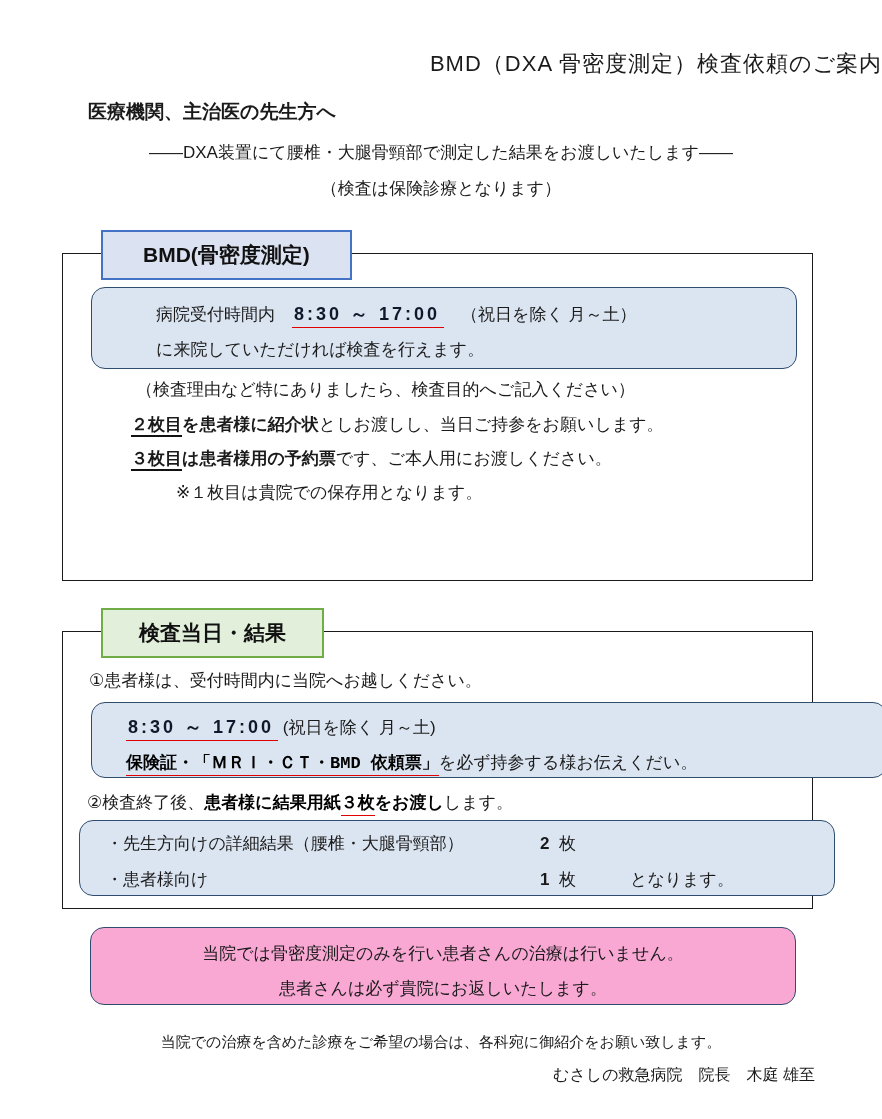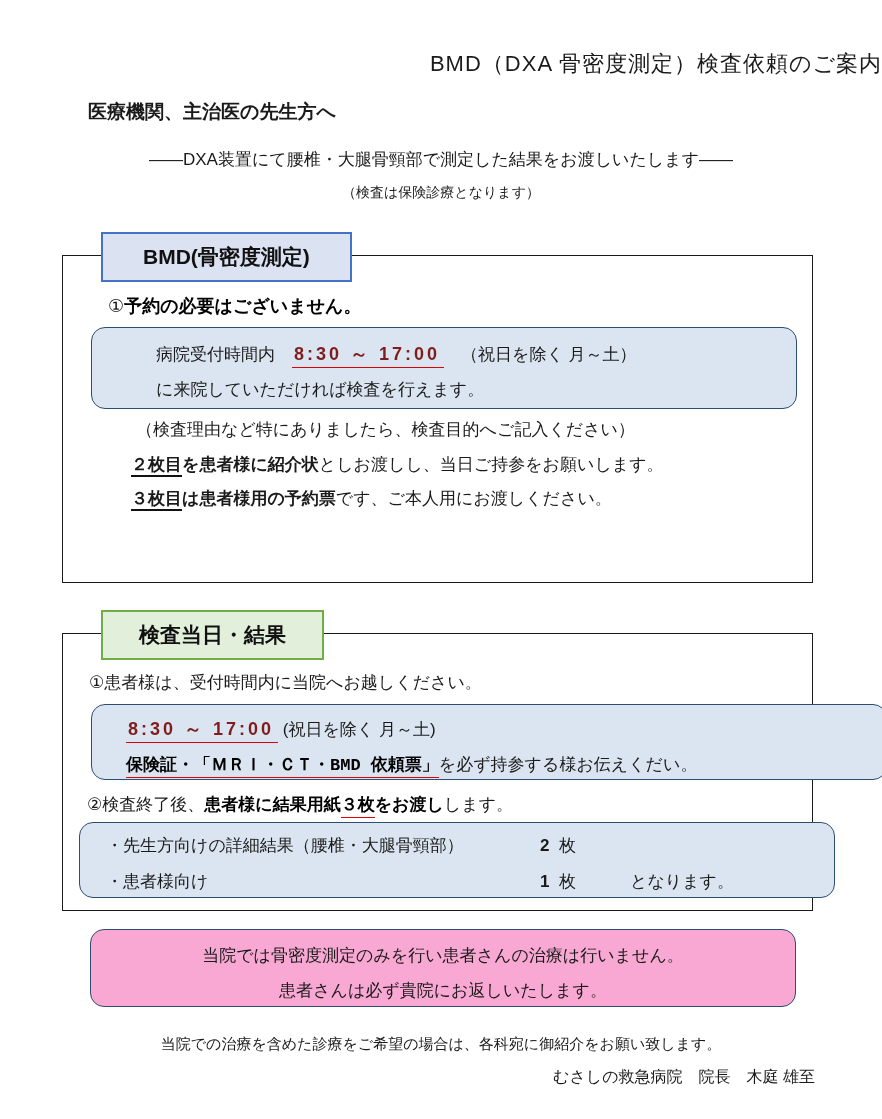--- a/index.html
+++ b/index.html
@@ -3,28 +3,28 @@
 <meta charset="utf-8">
 <style>
   html,body { margin:0; padding:0; background:#ffffff; }
   .page {
     position:relative; width:882px; height:1119px; background:#ffffff;
     font-family:"Liberation Sans","DejaVu Sans",sans-serif;
     color:#1a1a1a; overflow:hidden;
   }
   .title { margin:0; padding-top:49px; text-align:right; font-size:22px; font-weight:500; letter-spacing:1px; }
   .addressee { margin:20px 0 0 88px; font-size:19px; font-weight:bold; }
-  .lead { margin-top:23px; text-align:center; font-size:17px; }
-  .lead-note { margin-top:13px; text-align:center; font-size:14px; }
+  .lead { margin-top:16px; text-align:center; font-size:17px; }
+  .lead-note { margin-top:13px; text-align:center; font-size:17px; }
 
   .panel {
     position:relative; margin-left:62px; width:751px; box-sizing:border-box;
     border:1.6px solid #1a1a1a; background:#ffffff;
   }
-  .panel-1 { margin-top:53px; height:328px; padding-top:38px; }
+  .panel-1 { margin-top:53px; height:328px; }
   .panel-2 { margin-top:50px; height:278px; padding-top:36px; }
 
   .panel-header {
     position:absolute; top:-24px; left:38px; height:50px; box-sizing:border-box;
     display:flex; align-items:center; justify-content:center;
     font-size:21px; font-weight:bold; color:#111;
   }
   .hdr-blue  { background:#dbe2f2; border:2px solid #4472c4; padding:0 40px; }
   .hdr-green { background:#e2efda; border:2px solid #70ad47; padding:0 36px; }
 
@@ -37,21 +37,21 @@
 
   .roundbox {
     box-sizing:border-box; margin-left:28px; border:1.6px solid #2f4d6e;
     border-radius:14px; background:#dbe5f1; font-size:17px;
   }
   .hours-1 { margin-top:8px;  width:706px; height:82px; padding:14px 0 0 64px; }
   .hours-2 { margin-top:9px;  width:796px; height:76px; padding:12px 0 0 34px; }
   .results { margin-top:4px;  width:756px; height:76px; padding-top:10px;margin-left:16px; }
 
   .time {
-    color:#7f1d1d; font-weight:bold; font-size:18px; letter-spacing:3px;
+    color:#0f172a; font-weight:bold; font-size:18px; letter-spacing:3px;
     border-bottom:1.6px solid #e00000; padding:0 4px 3px 2px;margin-top:16px;
   }
   .hours-row2 { margin-top:10px; }
 
   .item1-s1 { margin-left:45px; font-size:18px; line-height:25px; }
   .item2-s1 { margin-top:14px; margin-left:33px; }
   .note-s1  { margin-top:8px;  margin-left:73px; }
   .sheet2   { margin-top:10px; margin-left:68px; }
   .sheet3   { margin-top:9px;  margin-left:68px; }
   .keepnote { margin-top:9px;  margin-left:113px; }
@@ -96,20 +96,21 @@
       <div class="line hours-row2">に来院していただければ検査を行えます。</div>
     </div>
 
 
     <div class="line note-s1">（検査理由など特にありましたら、検査目的へご記入ください）</div>
 
     <div class="line sheet2"><span class="b u-black">２枚目</span><span class="b">を患者様に紹介状</span><span>としお渡しし、当日ご持参をお願いします。</span></div>
 
     <div class="line sheet3"><span class="b u-black">３枚目</span><span class="b">は患者様用の予約票</span><span>です、ご本人用にお渡しください。</span></div>
 
+    <div class="line keepnote">※１枚目は貴院での保存用となります。</div>
   </section>
 
   <section class="panel panel-2">
     <div class="panel-header hdr-green">検査当日・結果</div>
 
     <div class="line item1-s2">①患者様は、受付時間内に当院へお越しください。</div>
 
     <div class="roundbox hours-2">
       <div class="line"><span class="time">8:30 ～ 17:00</span> <span>(祝日を除く 月～土)</span></div>
       <div class="line hours-row2"><span class="red b u-red">保険証・「ＭＲＩ・ＣＴ・BMD 依頼票」</span><span>を必ず持参する様お伝えくだい。</span></div>

